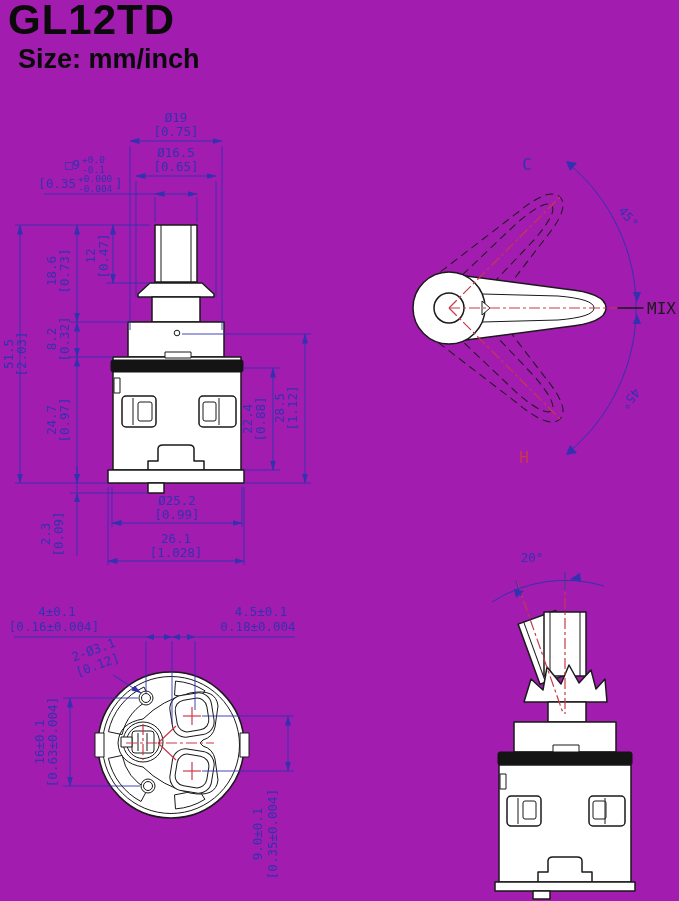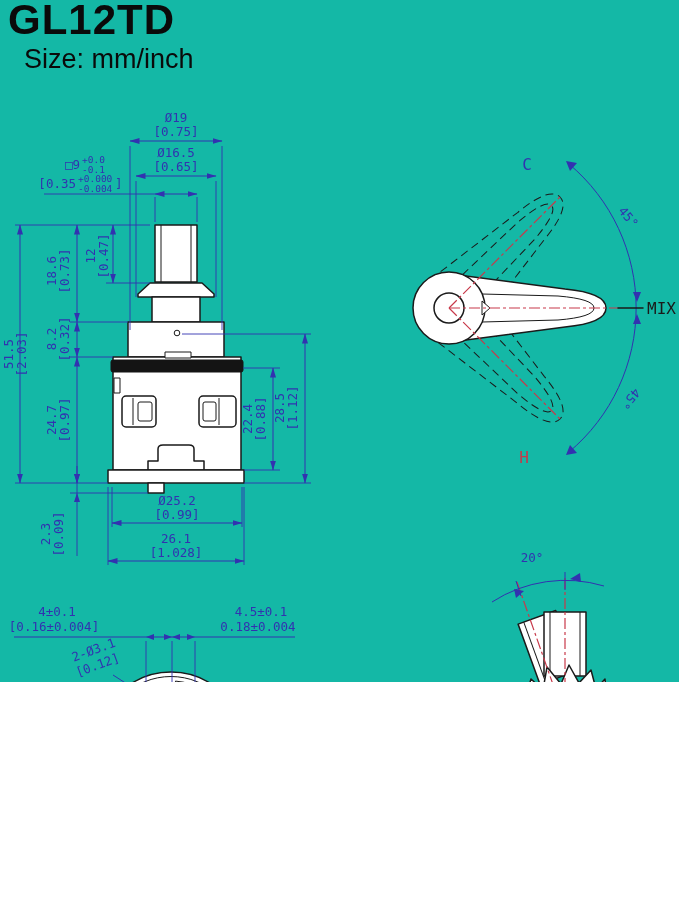--- a/index.html
+++ b/index.html
@@ -1,19 +1,19 @@
 <!DOCTYPE html>
 <html><head>
 <meta charset="utf-8">
 <style>
   html,body{margin:0;padding:0;background:#fff;}
-  #stage{position:relative;width:679px;height:682px;background:#14b8a6;overflow:hidden;
+  #stage{position:relative;width:679px;height:901px;background:#a21caf;overflow:hidden;
          font-family:"Liberation Sans",sans-serif;}
   #title{position:absolute;left:8px;top:-4px;font-size:42px;font-weight:bold;color:#0a0a0a;letter-spacing:1px;}
-  #subtitle{position:absolute;left:24px;top:44px;font-size:27px;font-weight:normal;color:#0a0a0a;text-align:center;}
+  #subtitle{position:absolute;left:18px;top:44px;font-size:27px;font-weight:bold;color:#0a0a0a;text-align:center;}
   svg{position:absolute;left:0;top:0;}
   .blk{stroke:#1a1a1a;stroke-width:1.5;fill:none;stroke-linejoin:round;stroke-linecap:round;}
   .blk2{stroke:#1a1a1a;stroke-width:1;fill:none;stroke-linejoin:round;}
   .wfill{fill:#ffffff;}
   .bfill{fill:#141414;stroke:#141414;}
   .dash{stroke-dasharray:8 5;}
   .dim{stroke:#3232b0;stroke-width:1;fill:none;}
   .ext{stroke:#3232b0;stroke-width:0.9;fill:none;}
   .red{stroke:#c8394a;stroke-width:1.2;fill:none;stroke-dasharray:11 3 3 3;}
   .redsolid{stroke:#c8394a;stroke-width:1.2;fill:none;}

